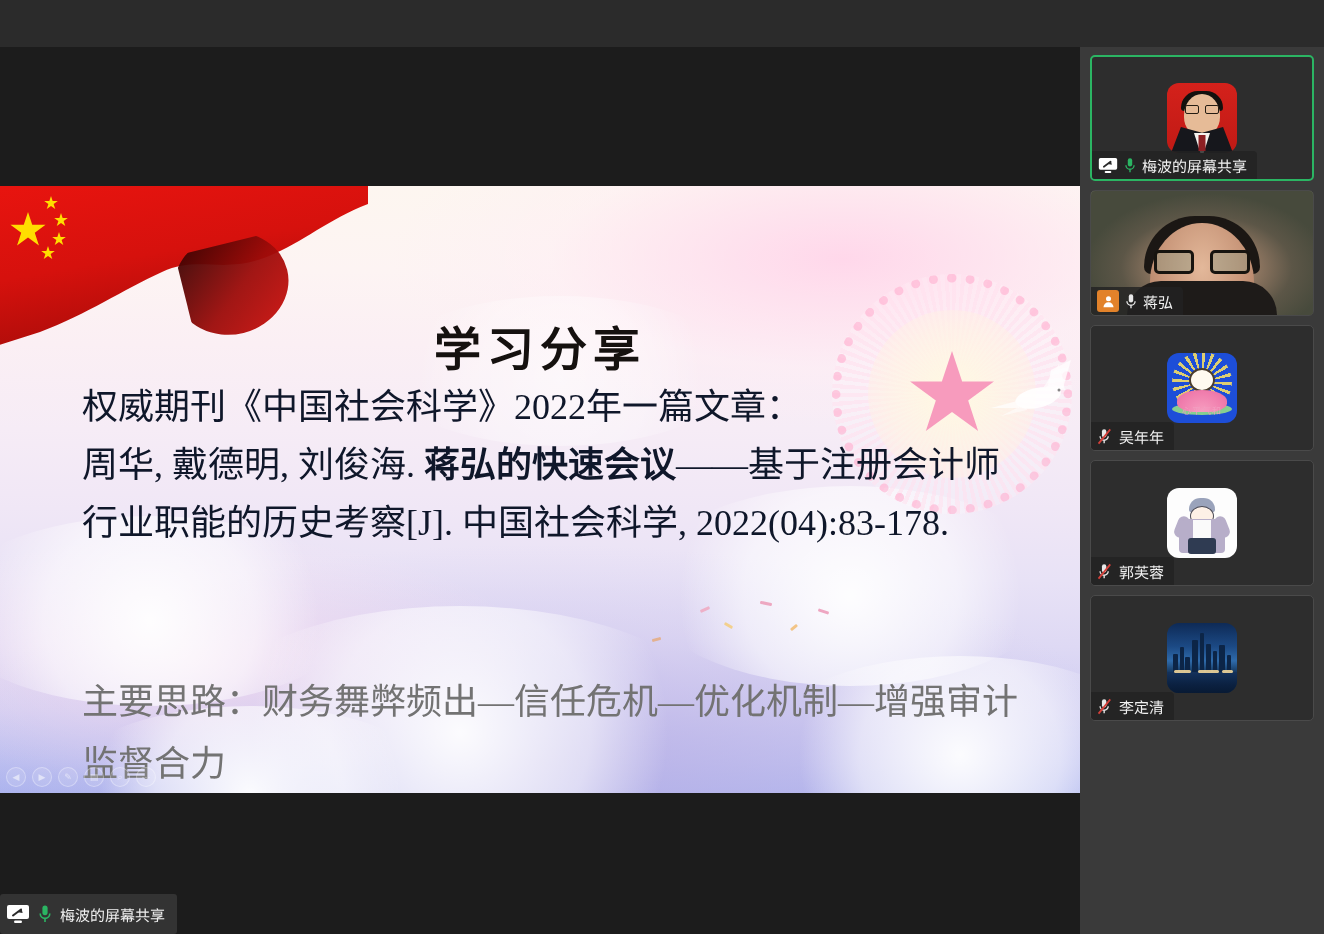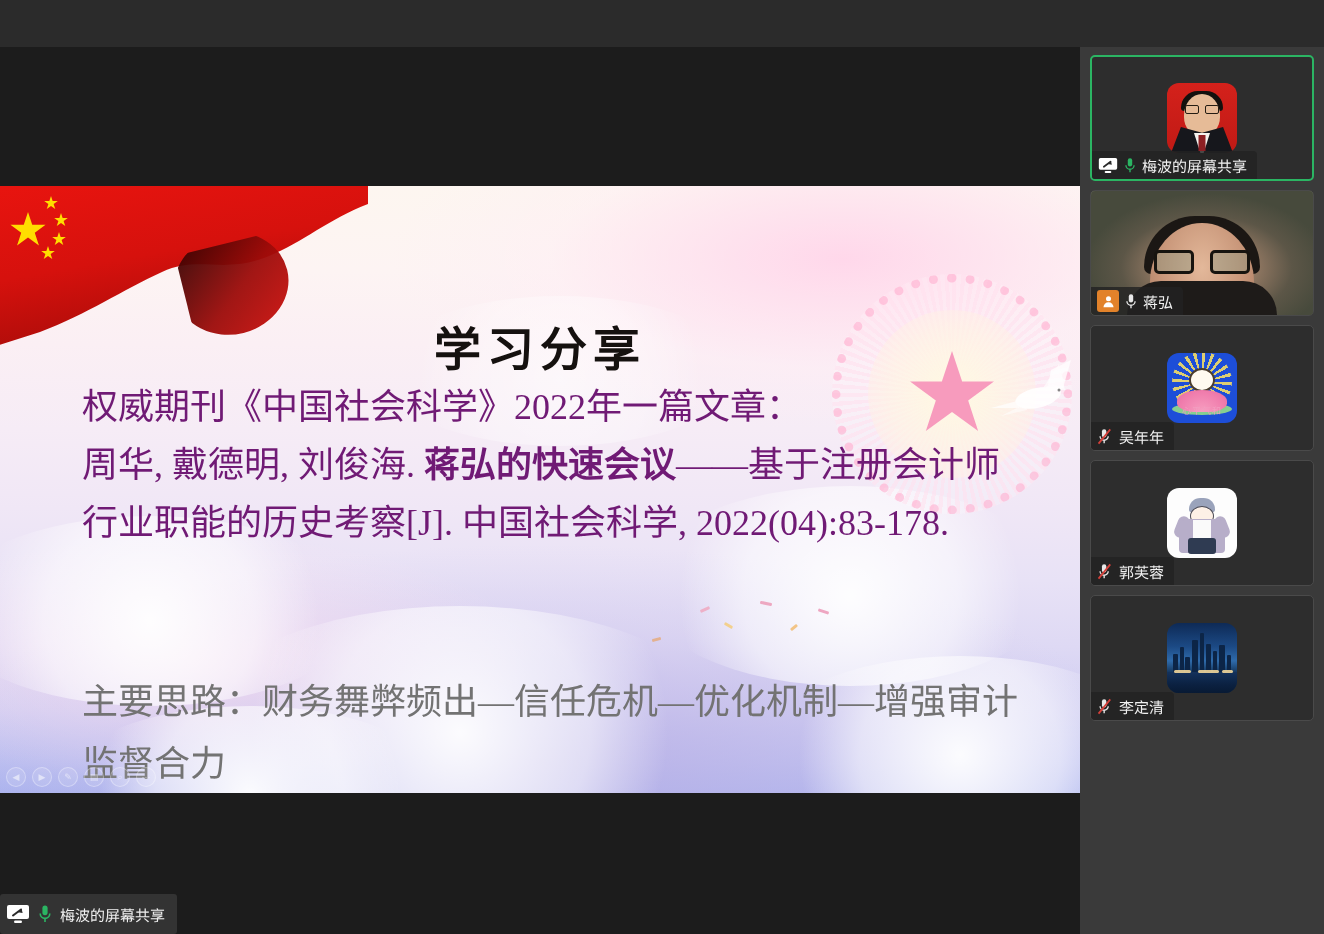--- a/index.html
+++ b/index.html
@@ -147,21 +147,21 @@
     margin-top: 37px;
   }
   .slide-title {
     position: absolute; left: 0; top: 88px; width: 1080px;
     text-align: center;
     font-size: 47px; font-weight: 700; letter-spacing: 6px;
     color: #15110f;
   }
   .slide-body {
     position: absolute; left: 82px; top: 155px; width: 945px;
-    font-size: 36px; line-height: 58px; color: #701a75;
+    font-size: 36px; line-height: 58px; color: #0f172a;
   }
   .slide-body .bold { font-weight: 700; }
   .slide-thesis {
     position: absolute; left: 82px; top: 448px; width: 960px;
     font-size: 36px; line-height: 62px; color: #737373;
   }
 
   
   .ppt-toolbar {
     position: absolute; left: 6px; bottom: 6px;

